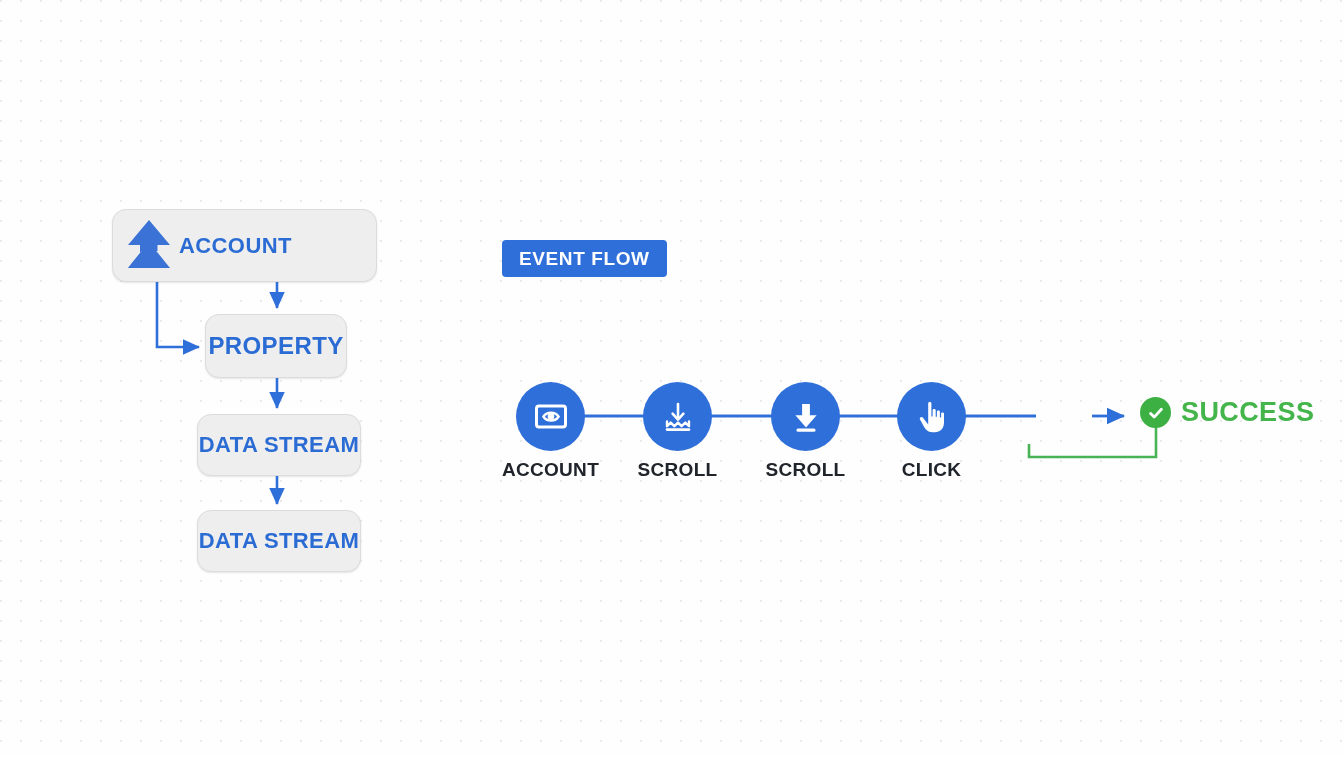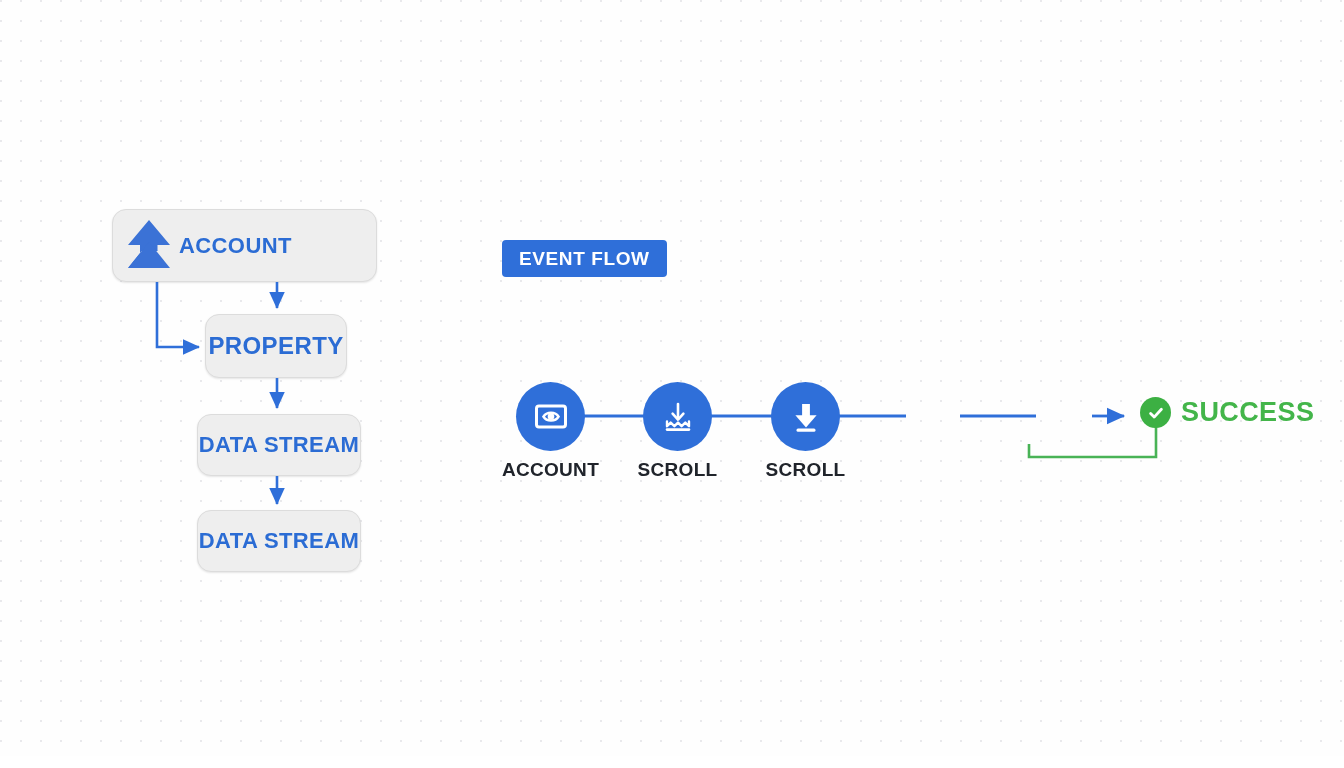--- a/index.html
+++ b/index.html
@@ -243,20 +243,34 @@
     <div class="event-circle">
       <svg width="40" height="40" viewBox="0 0 40 40">
         <rect x="16.1" y="7" width="7.8" height="13" fill="#ffffff"></rect>
         <path d="M9.4 18.2 L30.6 18.2 L20 30.4 Z" fill="#ffffff"></path>
         <rect x="10.5" y="31.6" width="19" height="3.1" rx="1.5" fill="#ffffff"></rect>
       </svg>
     </div>
     <span class="event-caption">SCROLL</span>
   </div>
 
+  <div class="event-node" id="ev-3">
+    <div class="event-circle">
+      <svg width="42" height="42" viewBox="0 0 42 42">
+        <path d="M17.2 7.4 C17.2 5.6 20.4 5.6 20.4 7.4 L20.4 20.4 L21.6 20.4 L21.6 14.2
+                 C21.6 12.5 24.7 12.5 24.7 14.2 L24.7 20.8 L25.9 20.8 L25.9 15.6
+                 C25.9 14.0 28.9 14.0 28.9 15.6 L28.9 21.4 L30.1 21.4 L30.1 17.6
+                 C30.1 16.1 33.0 16.1 33.0 17.6 L33.0 26.5
+                 C33.0 32.3 29.3 36.3 23.7 36.3 L21.4 36.3
+                 C17.0 36.3 14.4 33.6 12.3 29.6 L8.9 23.2
+                 C8.1 21.6 10.7 20.0 11.8 21.5 L17.2 28.4 Z" fill="#ffffff"></path>
+      </svg>
+    </div>
+    <span class="event-caption">CLICK</span>
+  </div>
 
 
   <div id="success-marker">
     <div id="success-badge">
       <svg width="20" height="20" viewBox="0 0 20 20">
         <path d="M4.6 10.4 L8.2 14.1 L15.4 6.2" fill="none" stroke="#ffffff" stroke-width="2.8" stroke-linecap="round" stroke-linejoin="round"></path>
       </svg>
     </div>
     <span id="success-text">SUCCESS</span>
   </div>

